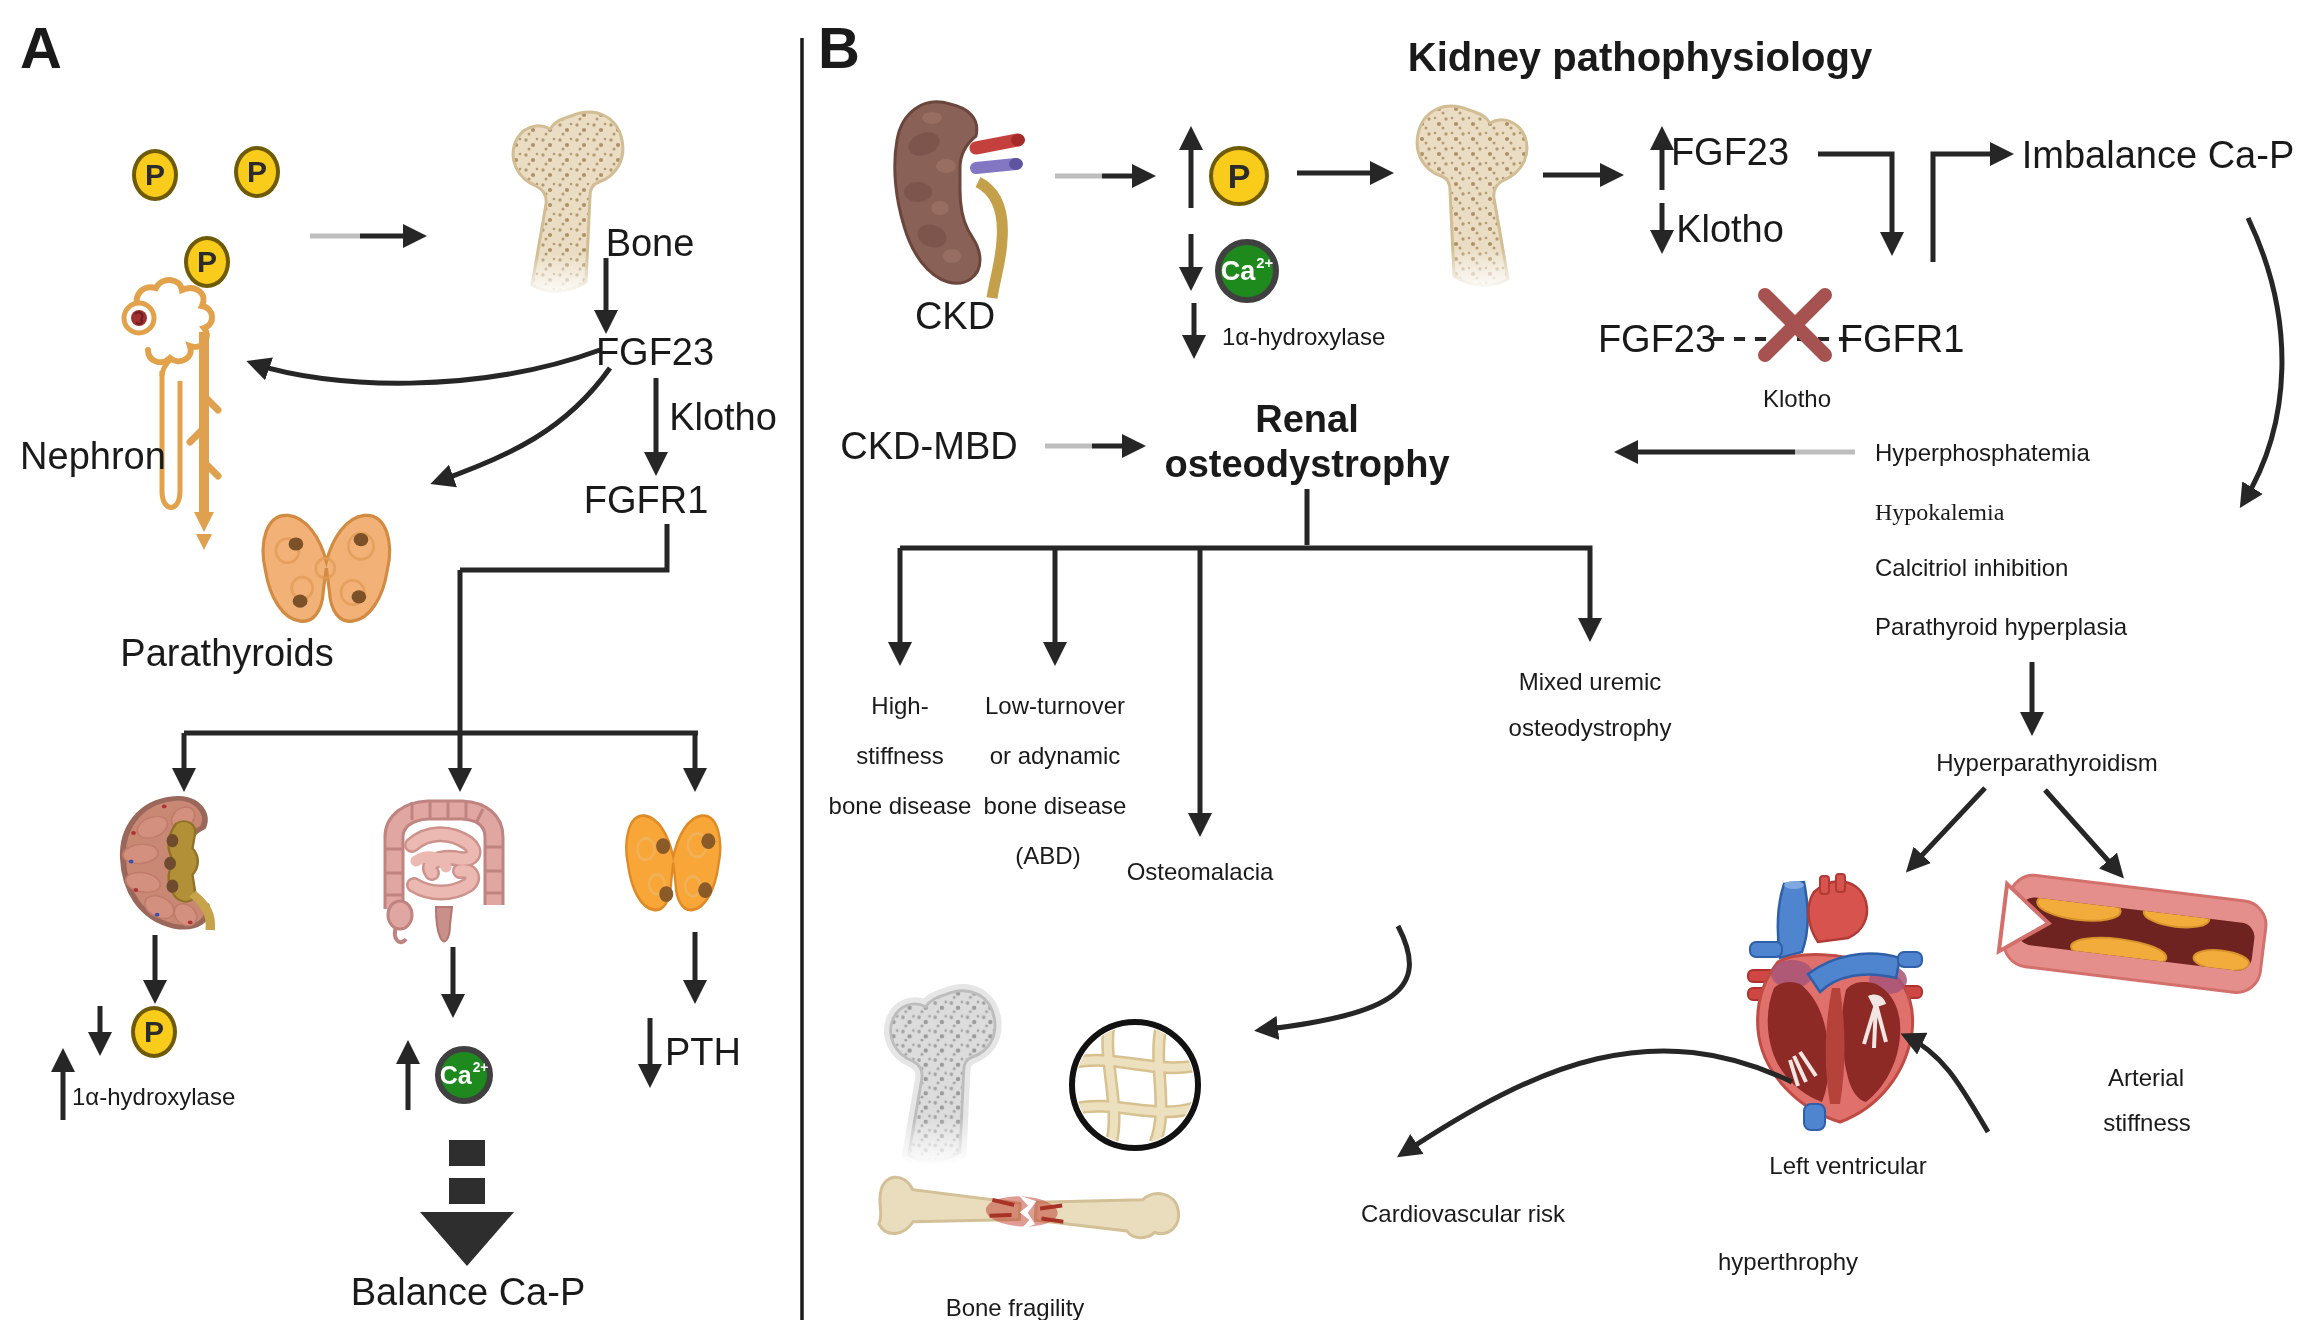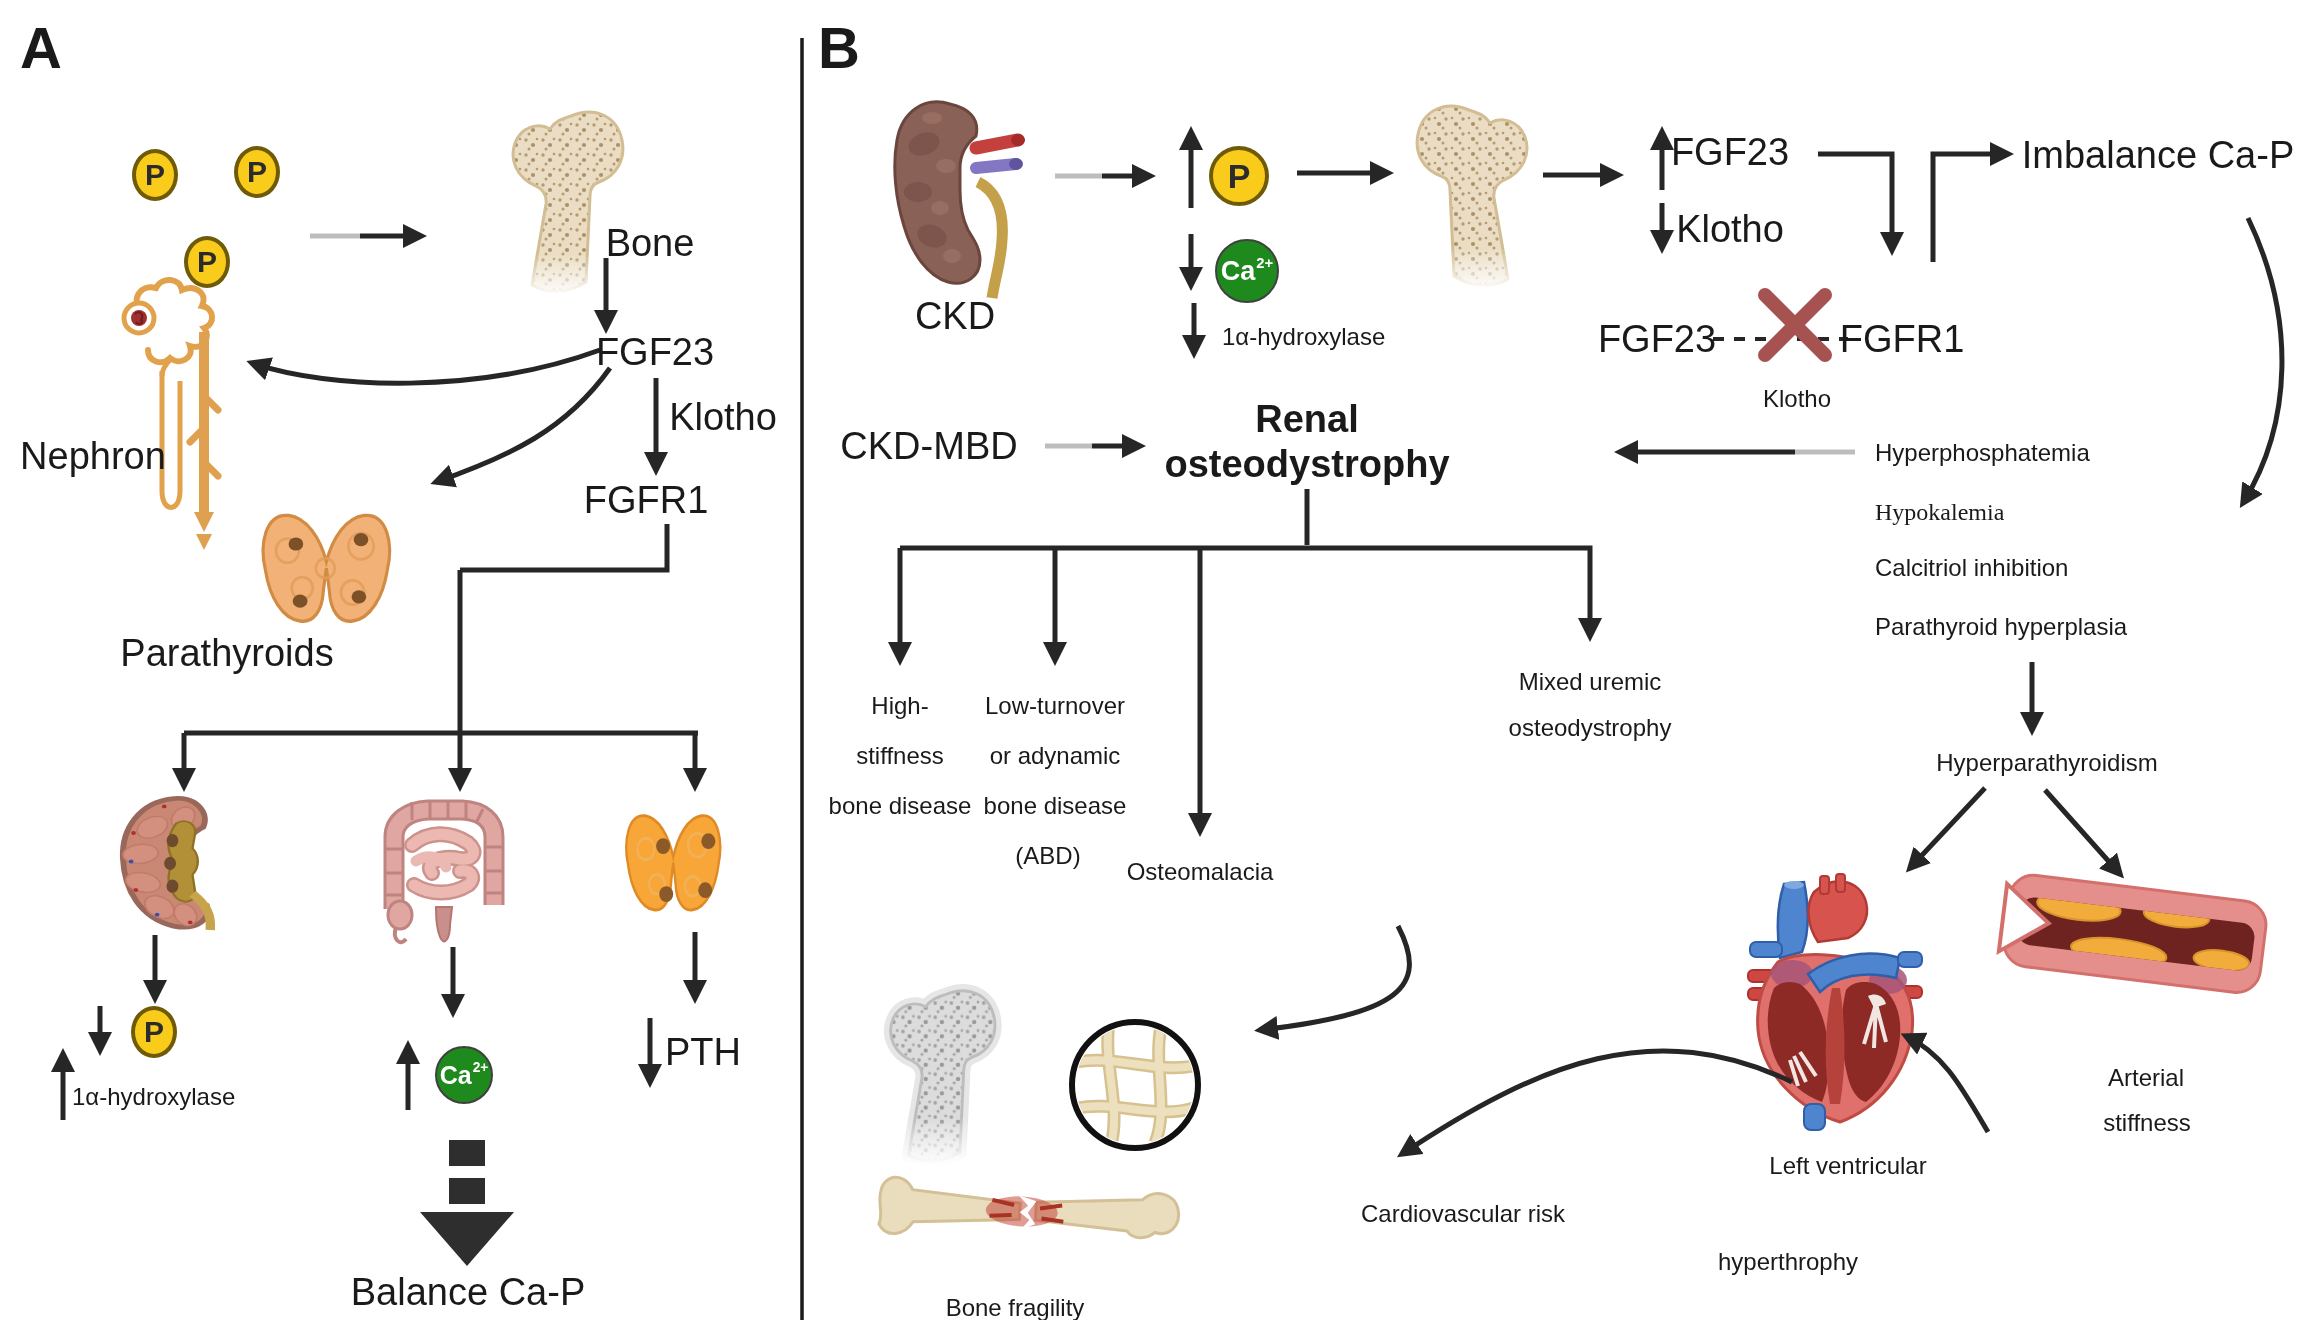--- a/index.html
+++ b/index.html
@@ -9,21 +9,21 @@
   .lbl{position:absolute;transform:translate(-50%,-50%);white-space:nowrap;
        font-size:24px;line-height:1;}
   .ll{transform:translateY(-50%);}
   .b{font-weight:bold;}
   .t40{font-size:40px;}
   .t38{font-size:38px;}
   .corner{position:absolute;font-size:58px;font-weight:bold;}
   .ion{position:absolute;transform:translate(-50%,-50%);display:flex;align-items:center;
        justify-content:center;border-radius:50%;box-sizing:border-box;line-height:1;}
   .p-ion{background:#F9CC1B;border:4px solid #6F5A06;color:#2b2b2b;font-weight:600;}
-  .ca-ion{background:#1E8A1E;border:2px solid #404040;color:#ffffff;font-weight:bold;}
+  .ca-ion{background:#1E8A1E;border:6px solid #404040;color:#ffffff;font-weight:bold;}
   .sup{font-size:0.55em;position:relative;top:-0.5em;margin-left:1px;}
 </style>
 </head>
 <body>
 
 <div id="app">
 
 <svg class="art" width="2315" height="1320" viewBox="0 0 2315 1320">
   <defs>
     <marker id="ah" viewBox="0 0 10 10" refX="7.5" refY="5" markerWidth="4.8" markerHeight="4.8" orient="auto-start-reverse" markerUnits="strokeWidth">
@@ -327,20 +327,21 @@
     </div>
 <div class="lbl ll" style="left:72px;top:1097px;">1α-hydroxylase</div>
 <div class="ion ca-ion" style="left:464px;top:1075px;width:58px;height:58px;font-size:25px;">
       <span>Ca</span>
       <span class="sup">2+</span>
     </div>
 <div class="lbl t38" style="left:703px;top:1052px;">PTH</div>
 <div class="lbl t38" style="left:468px;top:1292px;">Balance Ca-P</div>
 
 <div class="corner" style="left:818px;top:14px;">B</div>
+<div class="lbl b t40" style="left:1640px;top:57px;">Kidney pathophysiology</div>
 
 <div class="lbl t38" style="left:955px;top:316px;">CKD</div>
 <div class="ion p-ion" style="left:1239px;top:176px;width:60px;height:60px;font-size:34px;">
       <span>P</span>
     </div>
 <div class="ion ca-ion" style="left:1247px;top:271px;width:64px;height:64px;font-size:27px;">
       <span>Ca</span>
       <span class="sup">2+</span>
     </div>
 <div class="lbl ll" style="left:1222px;top:337px;">1α-hydroxylase</div>

